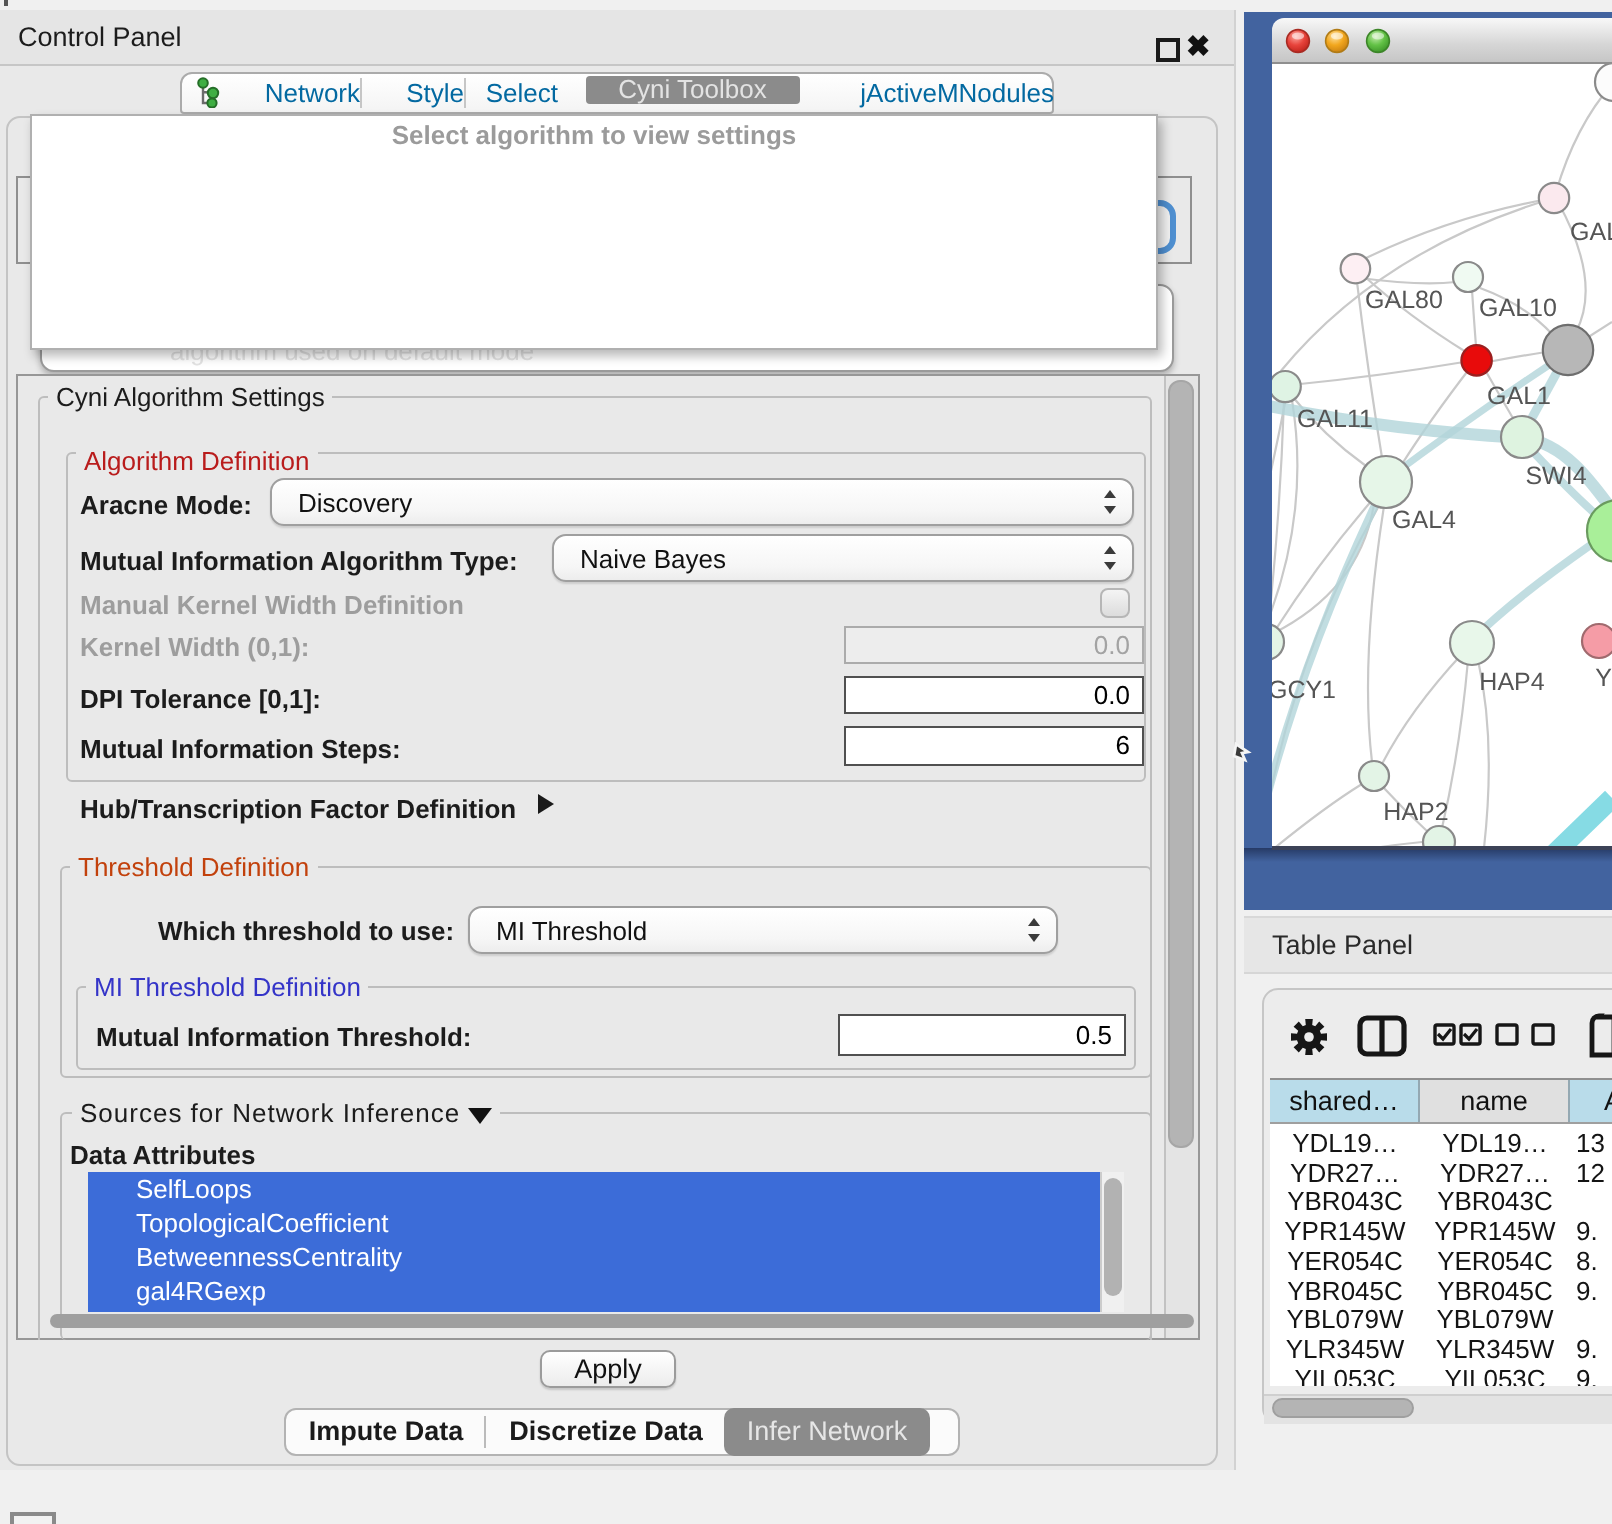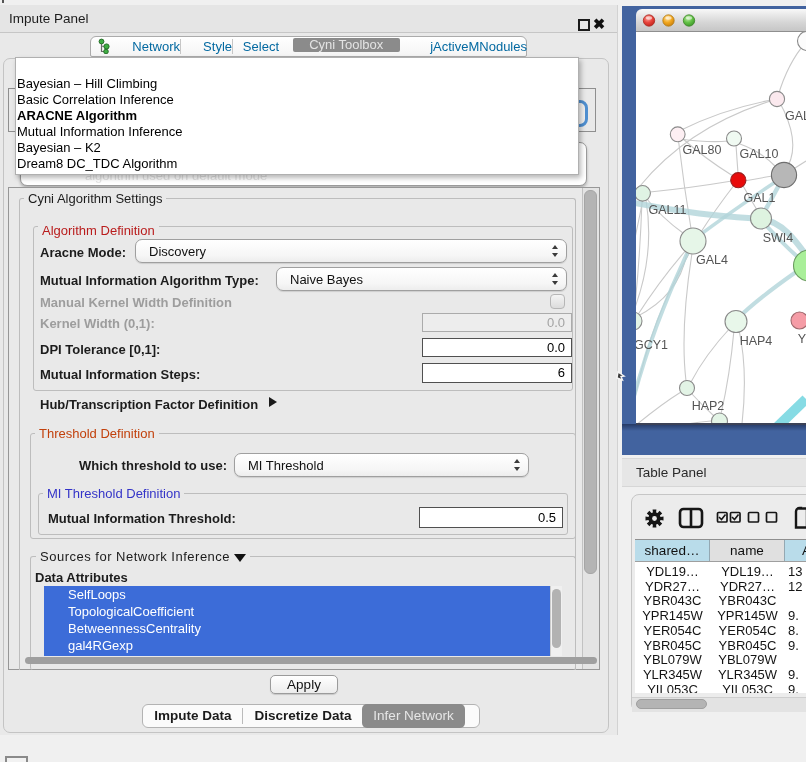--- a/index.html
+++ b/index.html
@@ -14,21 +14,21 @@
 .stp:after{content:"";position:absolute;left:0;bottom:2px;border-left:3px solid transparent;border-right:3px solid transparent;border-top:4.5px solid #3a3a3a;}
 .fld{position:absolute;background:#fff;border:1px solid #505050;font-size:13px;color:#000;text-align:right;padding-right:6px;}
 .dfld{position:absolute;background:#ededed;border:1px solid #ababab;font-size:13px;color:#a3a3a3;text-align:right;padding-right:6px;}
 .tab{position:absolute;top:36px;height:21px;text-align:right;font-size:13px;color:#0369a1;line-height:21px;box-sizing:border-box;}
 </style></head>
 <body>
 <div class="abs" style="left:2px;top:0;width:2px;height:3px;background:#555;"></div>
 
 <div class="abs" style="left:0;top:5px;width:617px;height:730px;background:#e9e9e9;border-right:1px solid #d2d2d2;"></div>
 <div class="abs" style="left:0;top:5px;width:617px;height:27px;background:#e5e5e5;border-bottom:1px solid #c6c6c6;">
-  <span style="position:absolute;left:9px;top:0;line-height:27px;font-size:13.5px;color:#1c1c1c;">Impute Panel</span>
+  <span style="position:absolute;left:9px;top:0;line-height:27px;font-size:13.5px;color:#1c1c1c;">Control Panel</span>
   <span style="position:absolute;left:578px;top:14px;width:8px;height:8px;border:2px solid #1a1a1a;"></span>
   <span style="position:absolute;left:593px;top:13px;width:13px;height:13px;font-size:14.5px;line-height:13px;font-weight:bold;color:#111;">✖</span>
 </div>
 
 <div class="abs" style="left:90px;top:36px;width:437px;height:21px;background:linear-gradient(#ffffff,#f4f4f4);border:1px solid #ababab;border-radius:6px 6px 2px 2px;box-sizing:border-box;"></div>
 <div class="abs" style="left:180px;top:39px;width:1px;height:15px;background:#c6c6c6;"></div>
 <div class="abs" style="left:232px;top:39px;width:1px;height:15px;background:#c6c6c6;"></div>
 <div class="tab" style="left:90px;width:90px;">&nbsp;&nbsp;&nbsp;Network</div>
 <div class="tab" style="left:180px;width:52px;">Style</div>
 <div class="tab" style="left:232px;width:47px;">Select</div>
@@ -103,21 +103,21 @@
 
 <div class="abs" style="left:270px;top:675px;width:68px;height:19px;background:linear-gradient(#ffffff,#ececec);border:1px solid #9b9b9b;border-radius:5px;box-sizing:border-box;text-align:center;font-size:13.5px;color:#111;line-height:18px;box-shadow:0 1px 1px rgba(0,0,0,.15);">Apply</div>
 <div class="abs" style="left:142px;top:704px;width:338px;height:24px;background:#fbfbfb;border:1px solid #b3b3b3;border-radius:6px;box-sizing:border-box;"></div>
 <span class="abs" style="left:150px;top:704px;width:86px;text-align:center;font-size:13.5px;font-weight:bold;color:#1b1b1b;line-height:24px;">Impute Data</span>
 <div class="abs" style="left:242px;top:708px;width:1px;height:16px;background:#bbb;"></div>
 <span class="abs" style="left:248px;top:704px;width:110px;text-align:center;font-size:13.5px;font-weight:bold;color:#1b1b1b;line-height:24px;">Discretize Data</span>
 <div class="abs" style="left:362px;top:704px;width:103px;height:24px;background:#8b8b8b;border-radius:5px;text-align:center;font-size:13.5px;color:#e6e6e6;line-height:24px;">Infer Network</div>
 <div class="abs" style="left:5px;top:756px;width:19px;height:10px;border:2px solid #8a8a8a;background:#f2f2f2;"></div>
 
 <div class="abs" style="left:15px;top:57px;width:564px;height:118px;background:#fff;border:1px solid #b0b0b0;box-shadow:2px 3px 5px rgba(0,0,0,.28);box-sizing:border-box;">
- <div style="position:absolute;left:1px;top:18px;font-size:13px;color:#000;line-height:16.1px;">Bayesian – Hill Climbing<br>Basic Correlation Inference<br><b>ARACNE Algorithm</b><br>Mutual Information Inference<br>Bayesian – K2<br>Dream8 DC_TDC Algorithm</div>
+ <div style="position:absolute;left:0;top:2px;width:100%;text-align:center;font-size:13px;font-weight:bold;color:#9b9b9b;">Select algorithm to view settings</div>
 </div>
 
 <div class="abs" style="left:622px;top:6px;width:184px;height:449px;background:#42639f;"></div>
 <div class="abs" style="left:636px;top:9px;width:170px;height:22px;background:linear-gradient(#f8f8f8,#d6d6d6 60%,#c6c6c6);border-bottom:1px solid #8f8f8f;border-radius:6px 0 0 0;"></div>
 <svg class="abs" style="left:636px;top:9px;" width="70" height="23" viewBox="0 0 70 23">
  <defs>
   <radialGradient id="rg" cx="40%" cy="30%" r="70%">
         <stop offset="0%" stop-color="#fca9a0"></stop>
         <stop offset="55%" stop-color="#e8443c"></stop>
         <stop offset="100%" stop-color="#c4271f"></stop>

